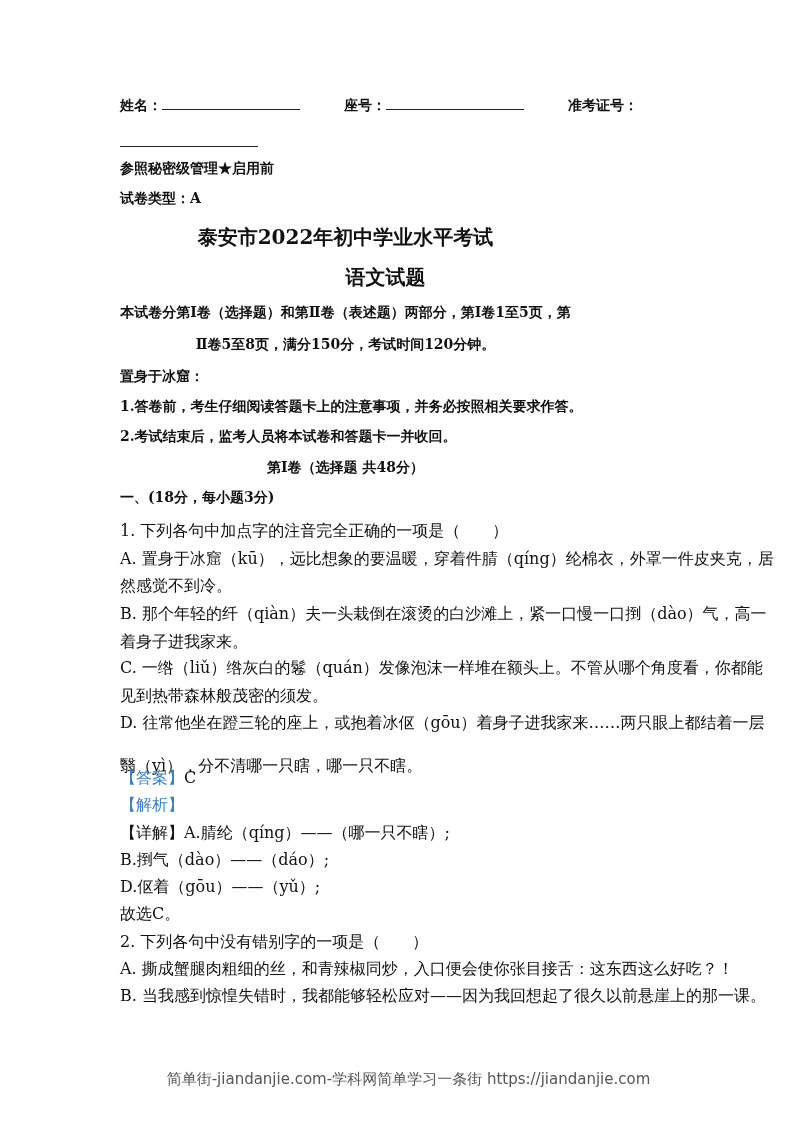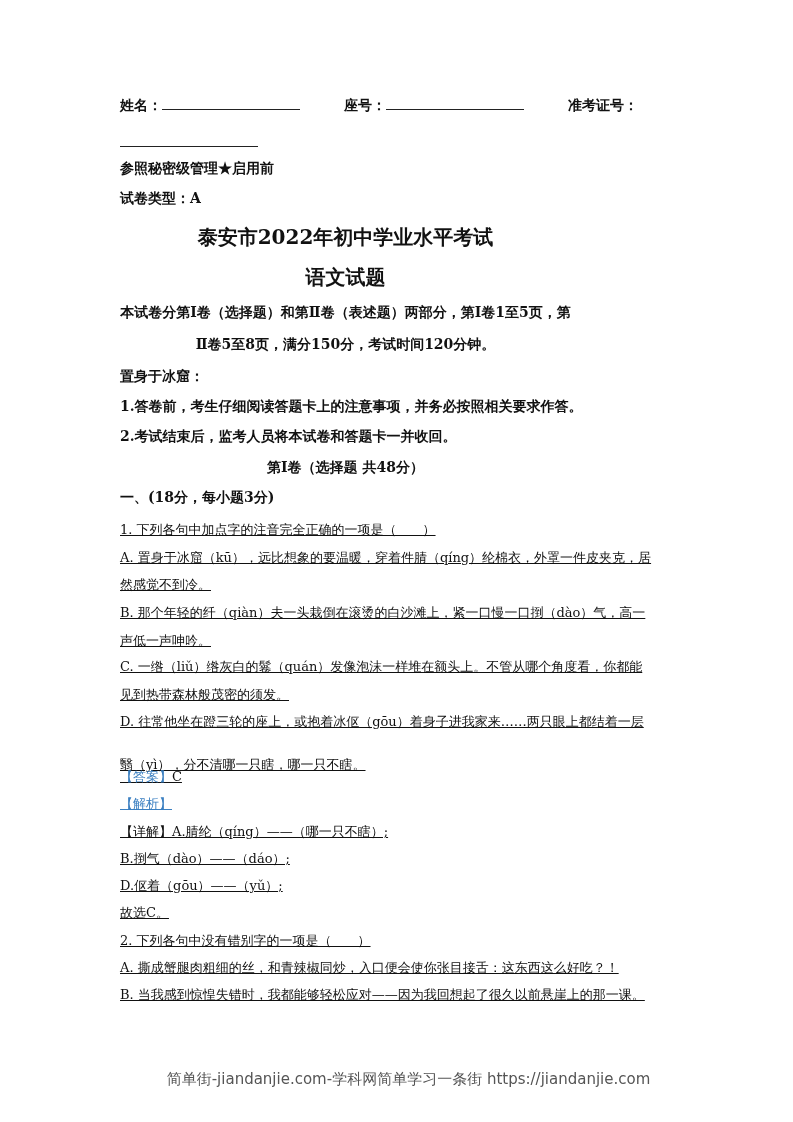--- a/index.html
+++ b/index.html
@@ -1,26 +1,26 @@
 <!DOCTYPE html>
 <html><head>
 <meta charset="utf-8">
 <style>
   html, body { margin: 0; padding: 0; background: #ffffff; }
   body { width: 793px; height: 1122px; position: relative; overflow: hidden;
          font-family: "DejaVu Serif", "Liberation Serif", serif; color: #111; }
   .page { position: absolute; left: 0; top: 0; width: 793px; height: 1122px; }
   .line { position: absolute; left: 120px; white-space: nowrap; }
   .b14 { font-size: 14px; font-weight: bold; }
-  .n13 { font-size: 13px; text-decoration: underline; }
+  .n13 { font-size: 16px; }
   .center { left: 0; width: 691px; text-align: center; }
   .blank { display: inline-block; width: 138px; border-bottom: 1px solid #222; height: 12px; vertical-align: baseline; }
   .blank-long { display: inline-block; width: 138px; border-bottom: 1px solid #222; }
   .title1 { font-size: 20px; font-weight: bold; }
-  .title2 { font-size: 20px; font-weight: bold; }
+  .title2 { font-size: 20px; font-weight: bold; padding-left: 40px; }
   .blue { color: #3a7fc1; }
   .footer { position: absolute; left: 0; width: 793px; top: 1070px; text-align: center;
             font-family: "DejaVu Sans", "Liberation Sans", sans-serif; font-size: 15px; color: #555; padding-left: 12px; }
   .gap { display: inline-block; width: 44px; }
 </style>
 </head>
 <body>
 
 <div class="page">
 
@@ -43,21 +43,21 @@
   <div class="line b14" style="top:398px;">1.答卷前，考生仔细阅读答题卡上的注意事项，并务必按照相关要求作答。</div>
   <div class="line b14" style="top:428px;">2.考试结束后，监考人员将本试卷和答题卡一并收回。</div>
 
   <div class="line center b14" style="top:459px;">第Ⅰ卷（选择题  共48分）</div>
   <div class="line b14" style="top:489px;">一、(18分，每小题3分)</div>
 
   <div class="line n13" style="top:521px;">1. 下列各句中加点字的注音完全正确的一项是（　　）</div>
   <div class="line n13" style="top:549px;">A. 置身于冰窟（kū），远比想象的要温暖，穿着件腈（qíng）纶棉衣，外罩一件皮夹克，居</div>
   <div class="line n13" style="top:576px;">然感觉不到冷。</div>
   <div class="line n13" style="top:604px;">B. 那个年轻的纤（qiàn）夫一头栽倒在滚烫的白沙滩上，紧一口慢一口捯（dào）气，高一</div>
-  <div class="line n13" style="top:632px;">声低一声呻吟。</div>
+  <div class="line n13" style="top:632px;">着身子进我家来。</div>
   <div class="line n13" style="top:658px;">C. 一绺（liǔ）绺灰白的鬈（quán）发像泡沫一样堆在额头上。不管从哪个角度看，你都能</div>
   <div class="line n13" style="top:686px;">见到热带森林般茂密的须发。</div>
   <div class="line n13" style="top:713px;">D. 往常他坐在蹬三轮的座上，或抱着冰伛（gōu）着身子进我家来……两只眼上都结着一层</div>
   <div class="line n13" style="top:741px;margin-top:15px;">翳（yì），分不清哪一只瞎，哪一只不瞎。</div>
 
   <div class="line n13" style="top:768px;">
     <span class="blue">【答案】</span><span>C</span>
   </div>
   <div class="line n13 blue" style="top:795px;">【解析】</div>
 

